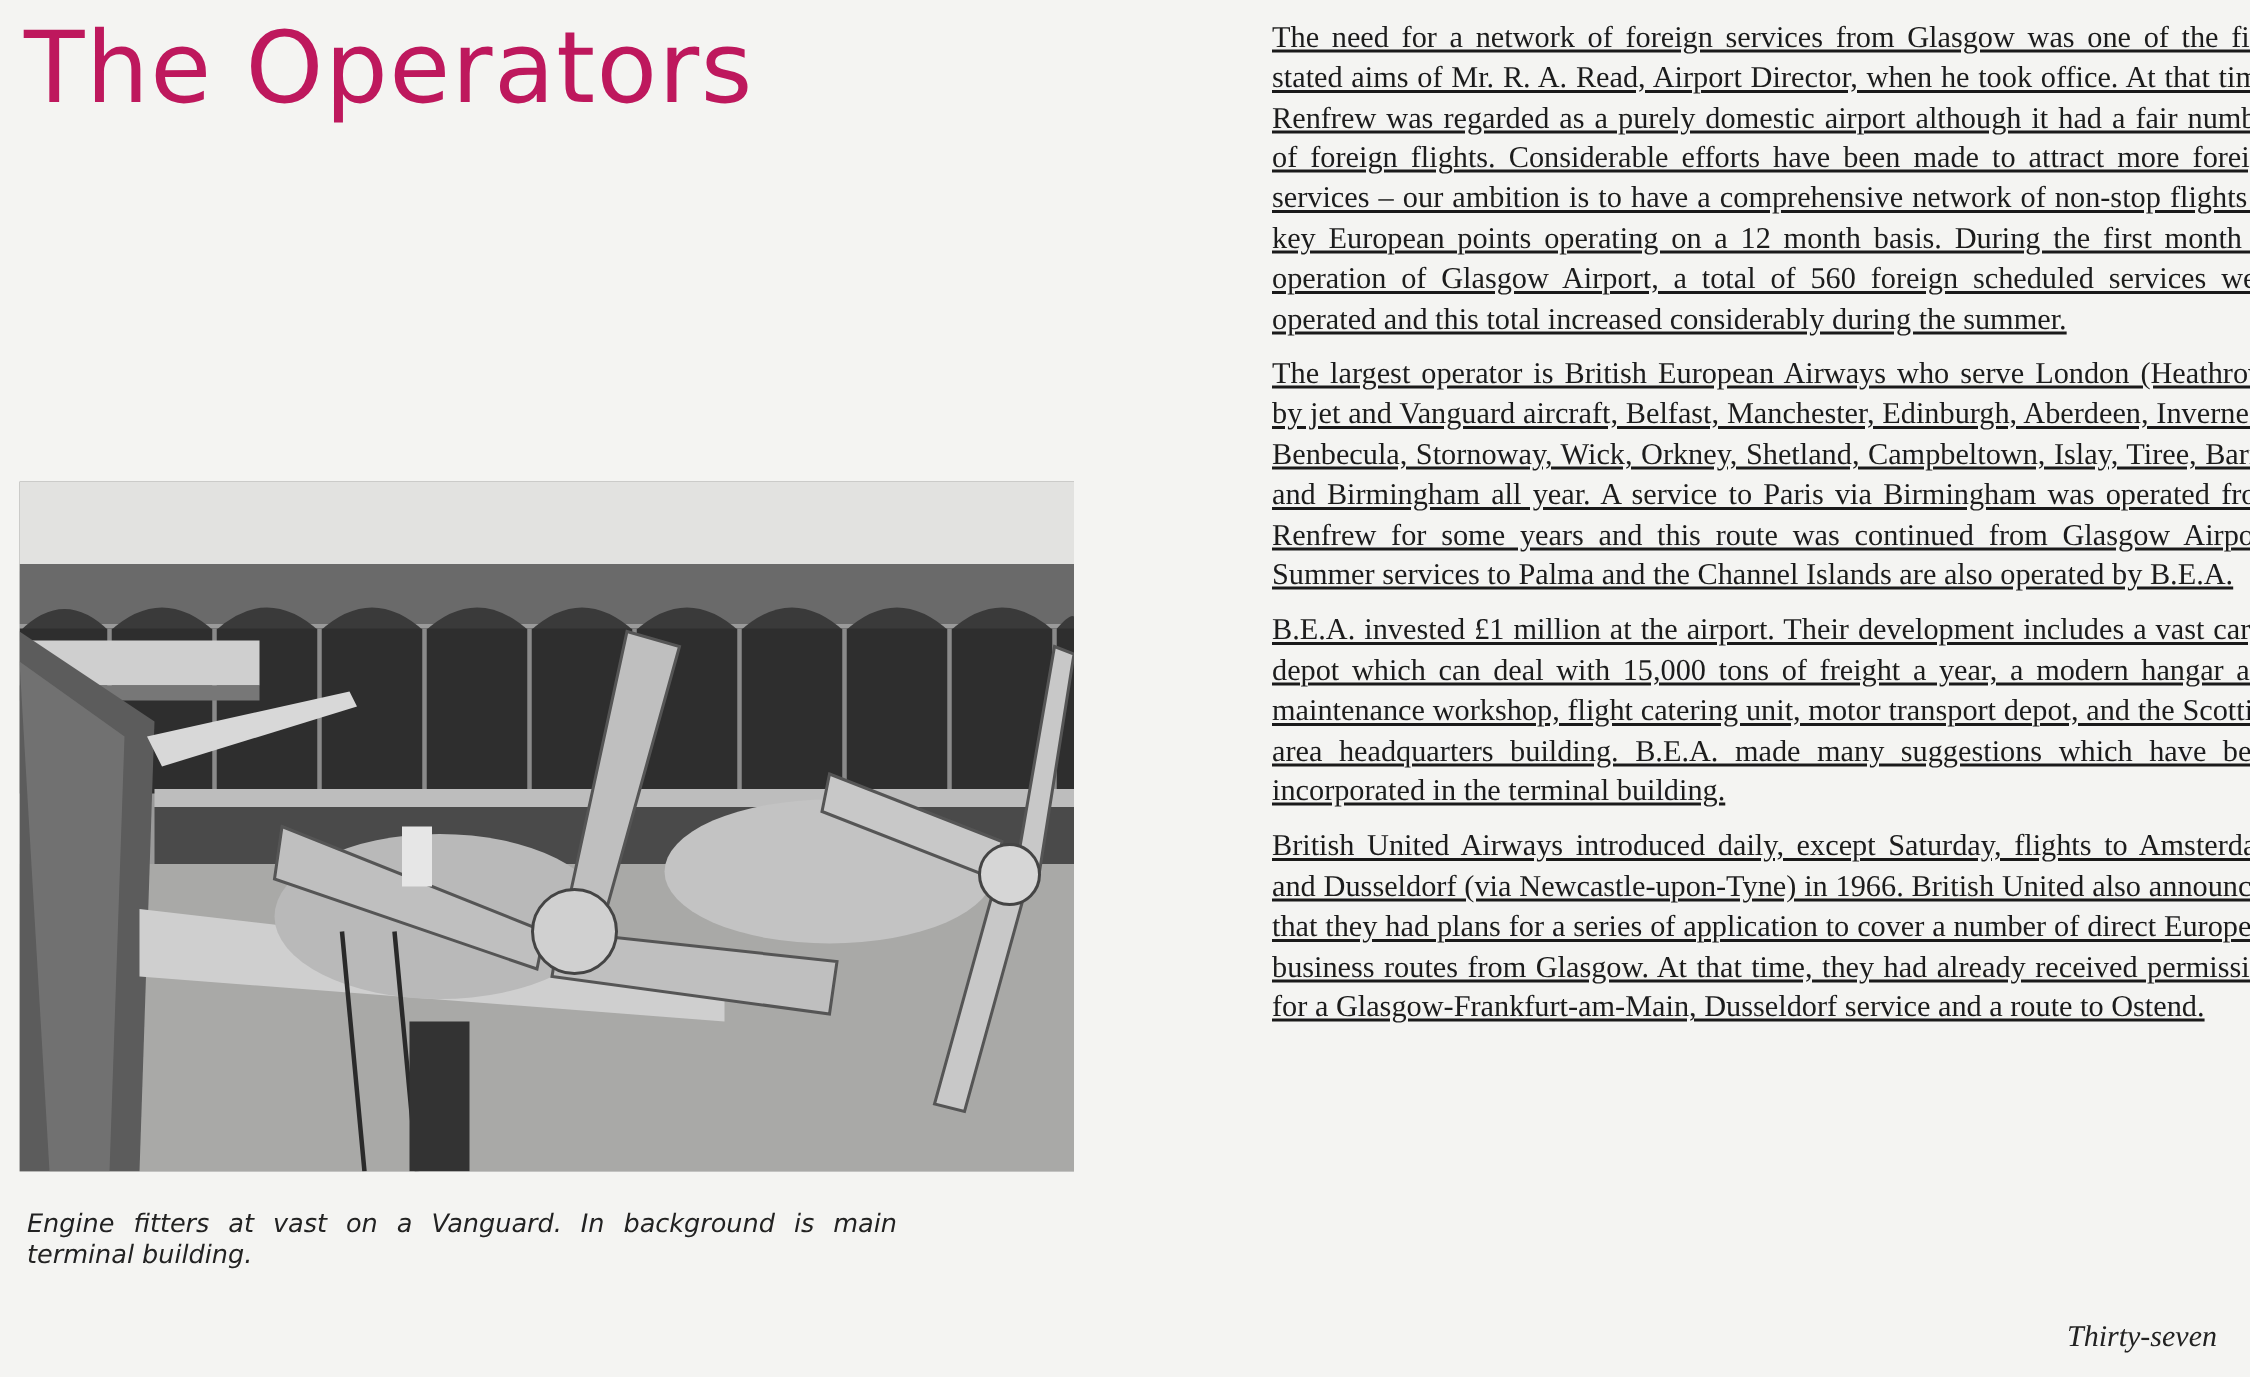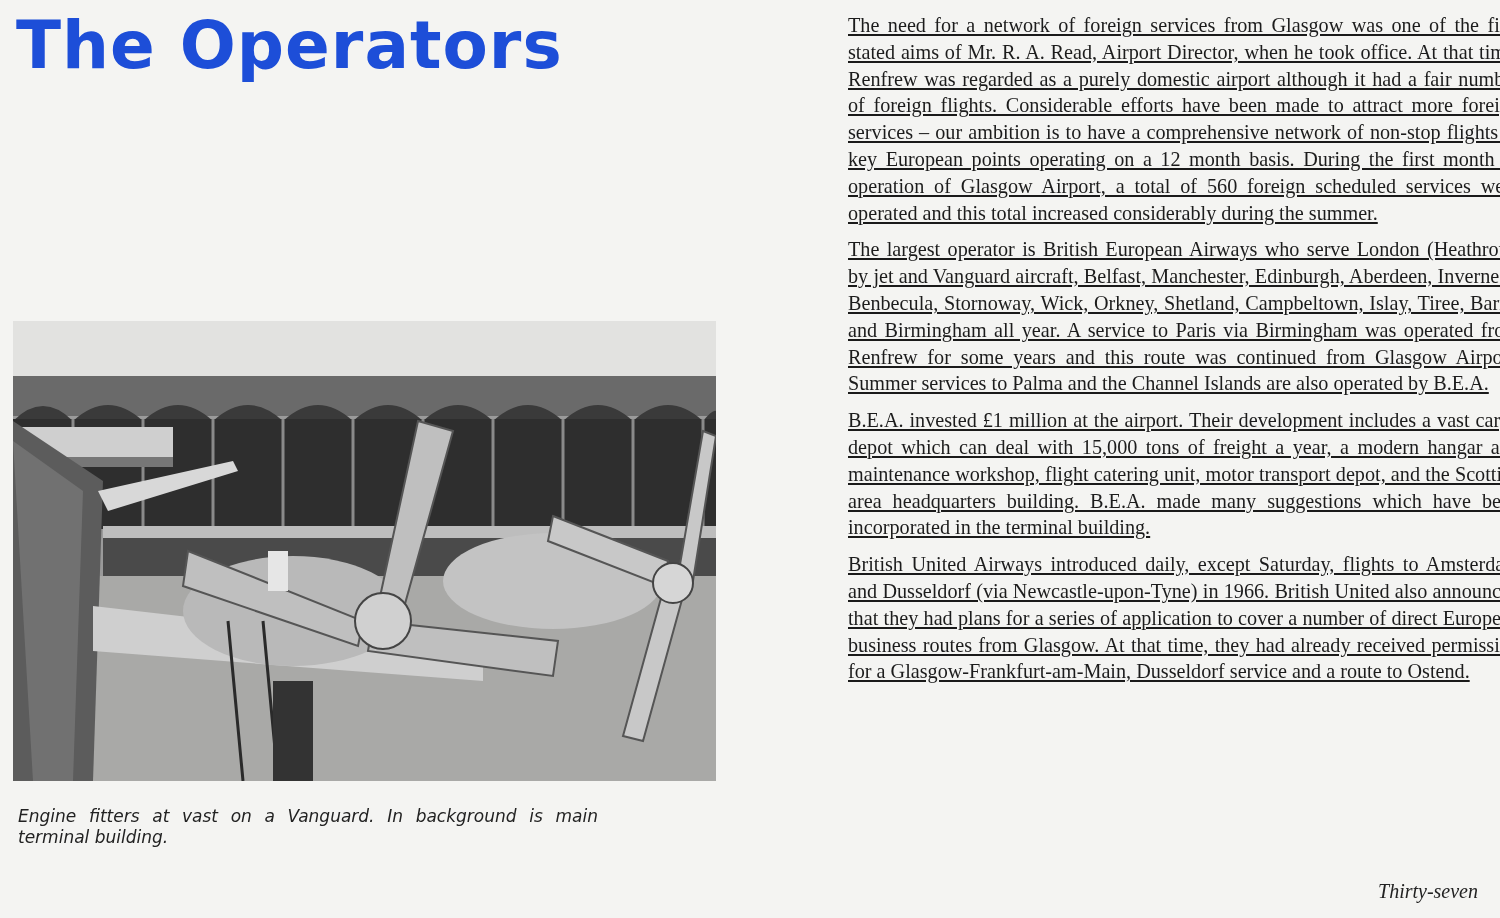--- a/index.html
+++ b/index.html
@@ -7,22 +7,22 @@
     width: 1500px; height: 918px; overflow: hidden;
     background: #f4f4f2;
     position: relative;
     font-family: "Liberation Serif", serif;
     color: #1a1a1a;
   }
   .page { position: absolute; inset: 0; }
   .title {
     position: absolute; left: 16px; top: 6px;
     font-family: "DejaVu Sans", sans-serif;
-    font-size: 66px; font-weight: bold; letter-spacing: 1px;
-    color: #1d4ed8; margin: 0; line-height: 80px;
+    font-size: 66px; font-weight: normal; letter-spacing: 1px;
+    color: #be185d; margin: 0; line-height: 80px;
   }
   .photo {
     position: absolute; left: 13px; top: 321px;
     width: 703px; height: 460px;
     background: #9a9a9a; overflow: hidden;
   }
   .photo svg { display: block; width: 100%; height: 100%; }
   .caption {
     position: absolute; left: 18px; top: 806px; width: 580px;
     font-family: "DejaVu Sans", sans-serif; font-style: italic;

